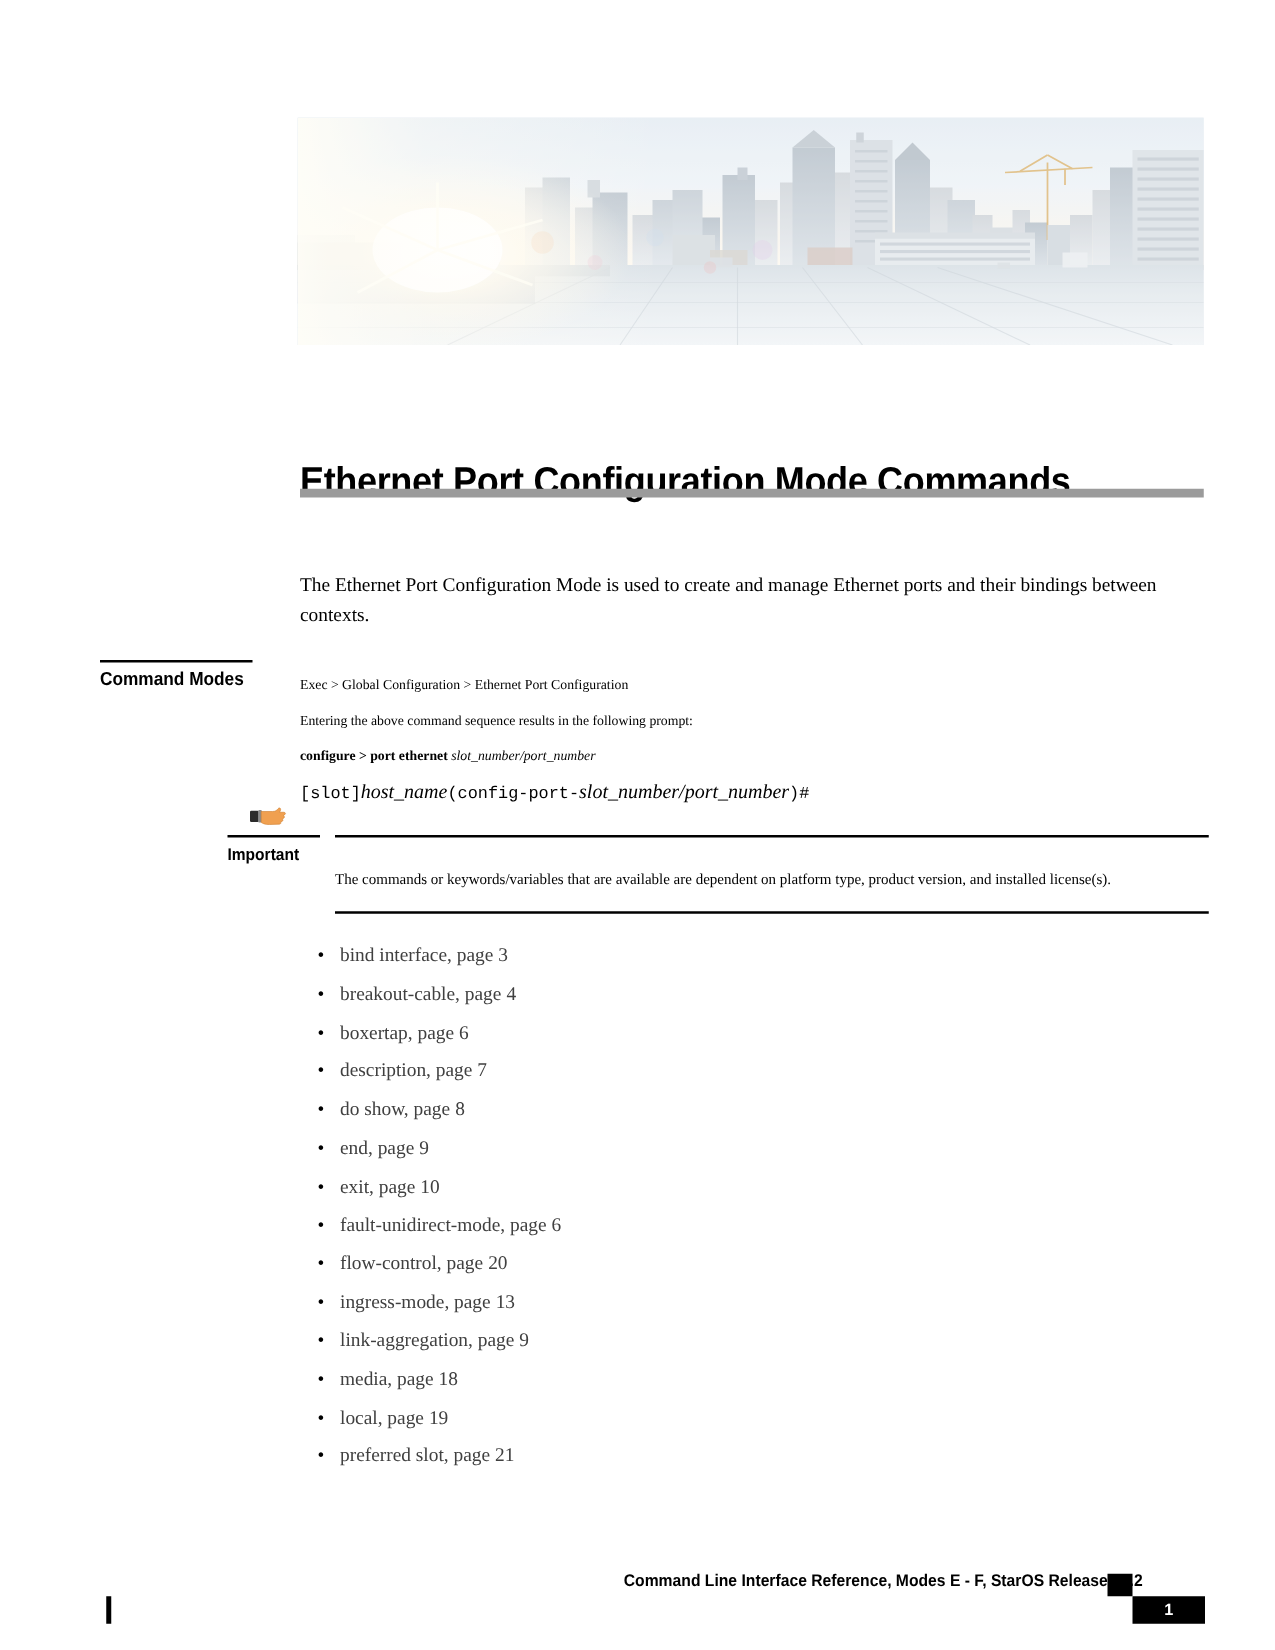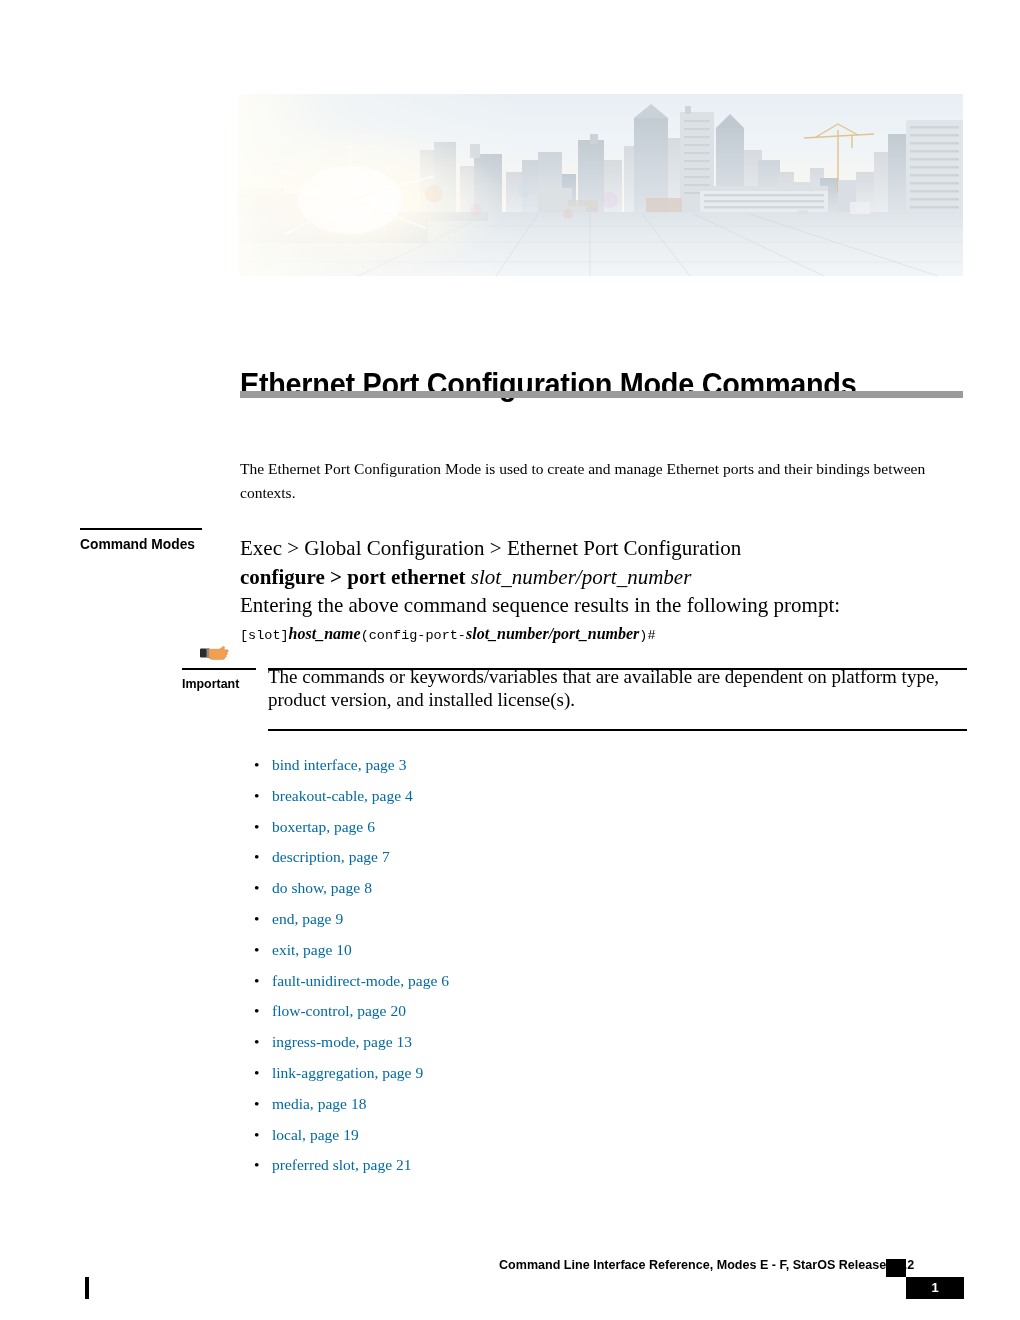--- a/index.html
+++ b/index.html
@@ -87,35 +87,34 @@
     transform-origin: left center;
     white-space: nowrap;
   }
   .cm-body {
     position: absolute;
     left: 240px;
     top: 534px;
     width: 720px;
   }
   .cm-line {
-    font-size: 21px;
+    font-size: 11px;
     line-height: 28.5px;
     white-space: nowrap;
   }
   .cm-line.b { font-weight: bold; }
   .cm-line .var { font-style: italic; font-weight: normal; }
   .cm-line.prompt {
     font-family: "Liberation Mono", "DejaVu Sans Mono", monospace;
     font-size: 13.5px;
   }
   .cm-line.prompt .ser-i {
     font-family: "Liberation Serif", "DejaVu Serif", serif;
     font-style: italic;
     font-size: 16px;
-    font-weight: bold;
   }
   .callout-icon {
     position: absolute;
     left: 200px;
     top: 643px;
     width: 30px;
     height: 20px;
   }
   .callout-icon svg { display: block; }
   .rule-top-left {
@@ -142,23 +141,23 @@
     font-weight: bold;
     font-size: 13.5px;
     line-height: 18px;
     transform: scaleX(0.92);
     transform-origin: left center;
     white-space: nowrap;
   }
   .callout-text {
     position: absolute;
     left: 268px;
-    top: 665px;
+    top: 692px;
     width: 700px;
-    font-size: 19px;
+    font-size: 12px;
     line-height: 23px;
   }
   .rule-bottom {
     position: absolute;
     left: 268px;
     top: 729px;
     width: 699px;
     height: 2px;
     background: #000;
   }
@@ -183,21 +182,21 @@
   }
   .link-list li .bullet {
     position: absolute;
     left: 4px;
     top: 0;
     font-size: 15.5px;
     line-height: 30.8px;
     color: #000;
   }
   .link-list a {
-    color: #0369a1;
+    color: #404040;
     text-decoration: none;
     text-align: center;
   }
   .link-list .pgsep { display: inline-block; width: 4px; }
 
   
   .footer-title {
     position: absolute;
     left: 499px;
     top: 1256px;
@@ -435,22 +434,22 @@
 <h1 class="page-title">Ethernet Port Configuration Mode Commands</h1>
 <div class="title-rule"></div>
 
 <p class="intro">The Ethernet Port Configuration Mode is used to create and manage Ethernet ports and their bindings between contexts.</p>
 
 <div class="cm-label-rule"></div>
 <div class="cm-label">Command Modes</div>
 
 <div class="cm-body">
   <div class="cm-line">Exec &gt; Global Configuration &gt; Ethernet Port Configuration</div>
+  <div class="cm-line">Entering the above command sequence results in the following prompt:</div>
   <div class="cm-line b"><span>configure &gt; port ethernet</span> <span class="var">slot_number/port_number</span></div>
-  <div class="cm-line">Entering the above command sequence results in the following prompt:</div>
   <div class="cm-line prompt"><span>[slot]</span><span class="ser-i">host_name</span><span>(config-port-</span><span class="ser-i">slot_number/port_number</span><span>)#</span></div>
 </div>
 
 <div class="callout-icon">
   <svg width="30" height="20" viewBox="0 0 30 20" aria-hidden="true">
     <rect x="0" y="5.5" width="7" height="9" rx="1" fill="#2b2b2b"></rect>
     <rect x="6.5" y="5" width="3" height="10" rx="1" fill="#8a8a8a"></rect>
     <path d="M9 6.2 L18 6.2 C20.4 6.2 21.6 5.2 22.4 4 C23.1 3 24.6 3.2 24.5 4.6 C24.4 5.6 24.0 6.2 23.6 6.8 L27 6.8 C28.3 6.8 28.8 8.0 27.8 8.7 L26.6 9.5 C27.6 9.7 27.9 10.9 27.0 11.5 L25.8 12.2 C26.6 12.6 26.6 13.7 25.6 14.1 L24.4 14.6 C25.0 15.2 24.7 16.2 23.6 16.3 L15.5 16.6 C12.4 16.7 10.6 16.0 9 15.0 Z" fill="#f0a050"></path>
     <path d="M9 6.2 L18 6.2 C20.4 6.2 21.6 5.2 22.4 4 C23.1 3 24.6 3.2 24.5 4.6 C24.4 5.6 24.0 6.2 23.6 6.8 L27 6.8 C28.3 6.8 28.8 8.0 27.8 8.7 L26.6 9.5 C27.6 9.7 27.9 10.9 27.0 11.5 L25.8 12.2 C26.6 12.6 26.6 13.7 25.6 14.1 L24.4 14.6 C25.0 15.2 24.7 16.2 23.6 16.3 L15.5 16.6 C12.4 16.7 10.6 16.0 9 15.0 Z" fill="none" stroke="#d08030" stroke-width="0.5"></path>
   </svg>

